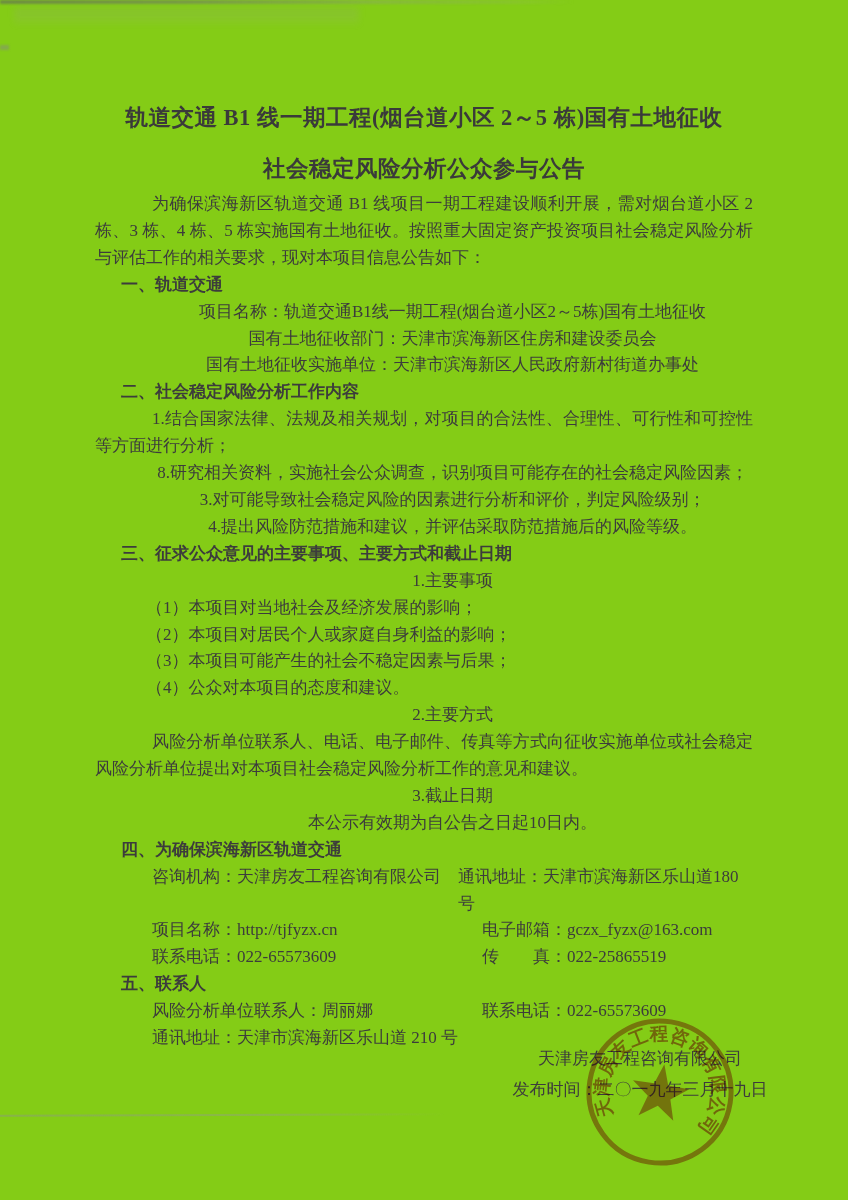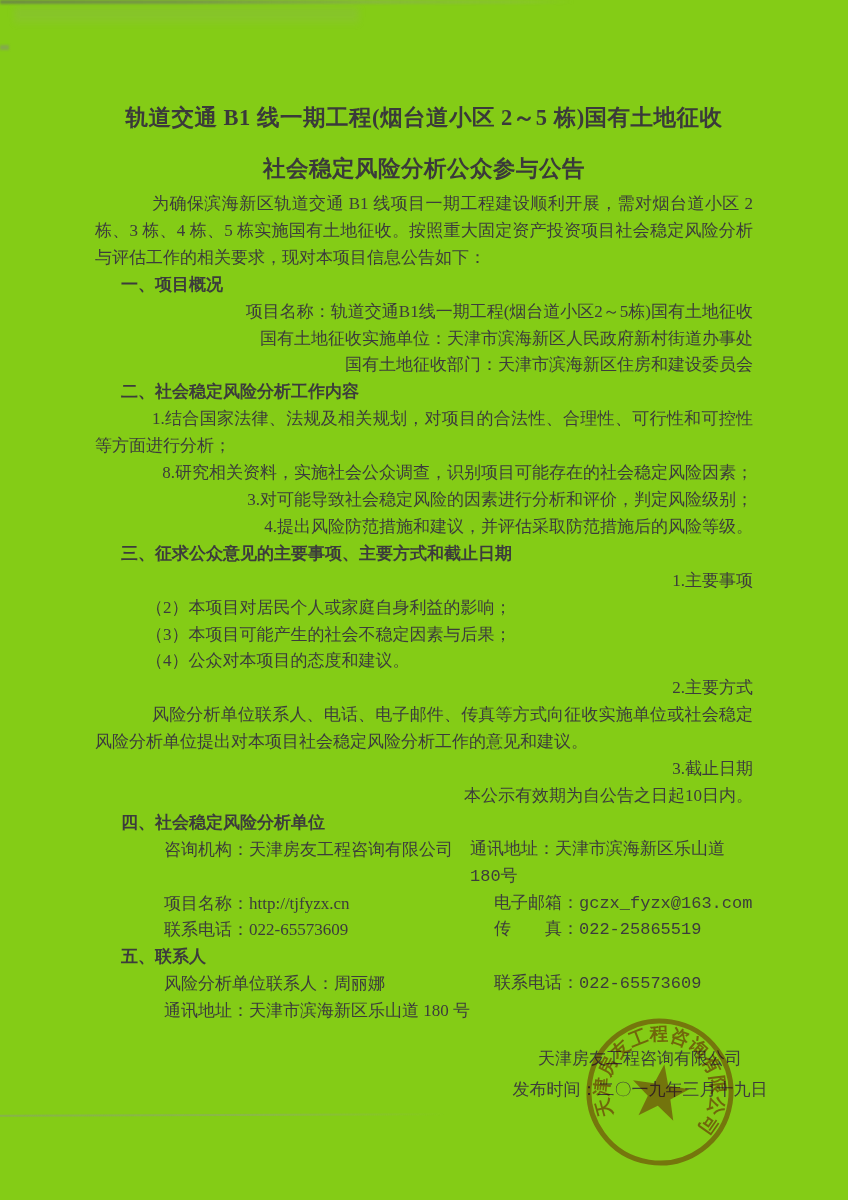--- a/index.html
+++ b/index.html
@@ -45,26 +45,26 @@
   }
 
   .body-block {
     position: absolute; top: 191px; left: 95px; width: 658px;
     font-size: 17px; line-height: 26.9px;
     text-align: justify;
   }
   .body-block p { margin: 0; }
   .para   { text-indent: 57px; }
   .heading{ font-weight: bold; padding-left: 26px; text-align: left; }
-  .sub    { padding-left: 57px; text-align: right; }
+  .sub    { padding-left: 57px; text-align: center; }
   .sub-paren { padding-left: 51px; text-align: left; }
 
   .row { padding-left: 57px; display: flex; text-align: left; }
-  .cell-left  { flex: 0 0 306px; width: 306px; margin-left: 12px; }
-  .cell-right { flex: 1 1 auto; font-family: Liberation Mono, monospace; }
+  .cell-left  { flex: 0 0 306px; width: 306px; }
+  .cell-right { flex: 1 1 auto; }
   .row.shifted .cell-right { padding-left: 24px; }
 
   .signature-block {
     position: absolute; top: 1044px; left: 428px; width: 424px;
     text-align: center; font-size: 17px; line-height: 30.5px;
     color: #3c3c3c;
   }
 
   .stamp {
     position: absolute; top: 997px; left: 565px;
@@ -89,62 +89,63 @@
   <div class="scan-line-bottom"></div>
 
   <div class="title-block">
     <div>轨道交通 B1 线一期工程(烟台道小区 2～5 栋)国有土地征收</div>
     <div>社会稳定风险分析公众参与公告</div>
   </div>
 
   <div class="body-block">
     <p class="para">为确保滨海新区轨道交通 B1 线项目一期工程建设顺利开展，需对烟台道小区 2 栋、3 栋、4 栋、5 栋实施国有土地征收。按照重大固定资产投资项目社会稳定风险分析与评估工作的相关要求，现对本项目信息公告如下：</p>
 
-    <p class="heading">一、项目概况</p>
+    <p class="heading">一、轨道交通</p>
     <p class="sub">项目名称：轨道交通B1线一期工程(烟台道小区2～5栋)国有土地征收</p>
+    <p class="sub">国有土地征收部门：天津市滨海新区住房和建设委员会</p>
     <p class="sub">国有土地征收实施单位：天津市滨海新区人民政府新村街道办事处</p>
-    <p class="sub">国有土地征收部门：天津市滨海新区住房和建设委员会</p>
 
     <p class="heading">二、社会稳定风险分析工作内容</p>
     <p class="para">1.结合国家法律、法规及相关规划，对项目的合法性、合理性、可行性和可控性等方面进行分析；</p>
     <p class="sub">8.研究相关资料，实施社会公众调查，识别项目可能存在的社会稳定风险因素；</p>
     <p class="sub">3.对可能导致社会稳定风险的因素进行分析和评价，判定风险级别；</p>
     <p class="sub">4.提出风险防范措施和建议，并评估采取防范措施后的风险等级。</p>
 
     <p class="heading">三、征求公众意见的主要事项、主要方式和截止日期</p>
     <p class="sub">1.主要事项</p>
+    <p class="sub-paren">（1）本项目对当地社会及经济发展的影响；</p>
     <p class="sub-paren">（2）本项目对居民个人或家庭自身利益的影响；</p>
     <p class="sub-paren">（3）本项目可能产生的社会不稳定因素与后果；</p>
     <p class="sub-paren">（4）公众对本项目的态度和建议。</p>
     <p class="sub">2.主要方式</p>
     <p class="para">风险分析单位联系人、电话、电子邮件、传真等方式向征收实施单位或社会稳定风险分析单位提出对本项目社会稳定风险分析工作的意见和建议。</p>
     <p class="sub">3.截止日期</p>
     <p class="sub">本公示有效期为自公告之日起10日内。</p>
 
-    <p class="heading">四、社会稳定风险分析单位</p>
+    <p class="heading">四、为确保滨海新区轨道交通</p>
     <div class="row">
       <span class="cell-left">咨询机构：天津房友工程咨询有限公司</span>
       <span class="cell-right">通讯地址：天津市滨海新区乐山道180号</span>
     </div>
     <div class="row shifted">
       <span class="cell-left">项目名称：http://tjfyzx.cn</span>
       <span class="cell-right">电子邮箱：gczx_fyzx@163.com</span>
     </div>
     <div class="row shifted">
       <span class="cell-left">联系电话：022-65573609</span>
       <span class="cell-right">传　　真：022-25865519</span>
     </div>
 
     <p class="heading">五、联系人</p>
     <div class="row shifted">
       <span class="cell-left">风险分析单位联系人：周丽娜</span>
       <span class="cell-right">联系电话：022-65573609</span>
     </div>
     <div class="row">
-      <span class="cell-left">通讯地址：天津市滨海新区乐山道 180 号</span>
+      <span class="cell-left">通讯地址：天津市滨海新区乐山道 210 号</span>
       <span class="cell-right"></span>
     </div>
   </div>
 
   <div class="signature-block">
     <div>天津房友工程咨询有限公司</div>
     <div>发布时间：二〇一九年三月十九日</div>
   </div>
 
   <svg class="stamp" viewBox="0 0 190 190" aria-hidden="true">

